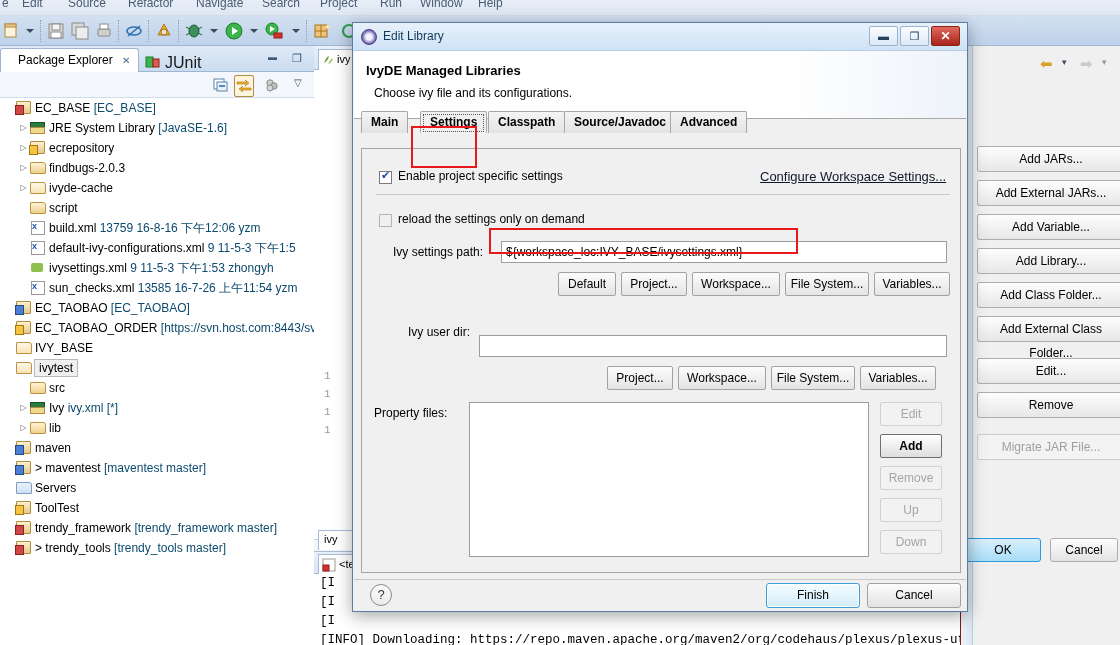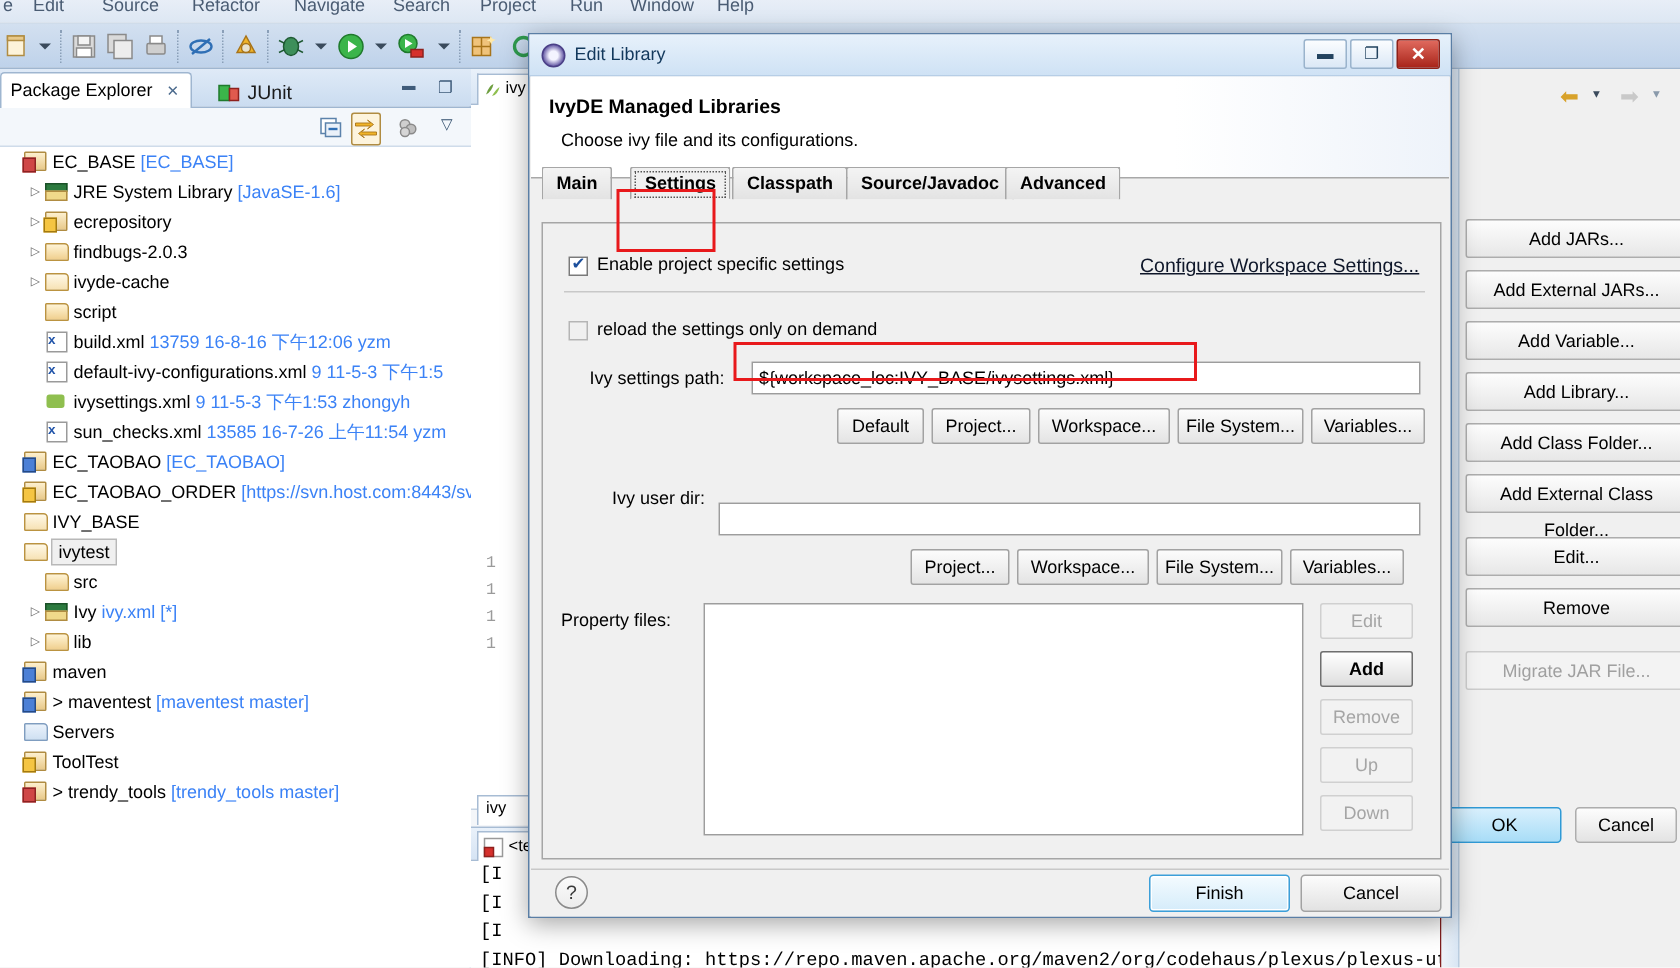--- a/index.html
+++ b/index.html
@@ -38,46 +38,46 @@
   #pe{
     position:absolute; left:0; top:46px; width:314px; height:599px;
     background:#fff; border-right:1px solid #a7bcd4;
   }
   #pe-tabs{
     position:absolute; left:0; top:0; width:314px; height:26px;
     background:linear-gradient(#dfeaf7,#cadcf0);
     border-bottom:1px solid #9fb6d0;
   }
   #pe-tab-active{
-    position:absolute; left:0; top:2px; height:24px; padding:4px 8px 0 6px;
+    position:absolute; left:0; top:2px; height:24px; padding:4px 8px 0 17px;
     background:#fff; border:1px solid #9fb6d0; border-bottom:none;
     border-top-left-radius:3px;border-top-right-radius:3px; font-size:12px;
   }
   #pe-tab-junit{
     position:absolute; left:143px; top:4px; height:22px; padding:4px 8px 0 22px;
-    font-size:13px; color:#1a1a1a;
+    font-size:16px; color:#1a1a1a;
   }
   .vwctl{ position:absolute; top:6px; }
   #pe-toolbar{
     position:absolute; left:0; top:26px; width:314px; height:26px;
     background:#f3f7fb; border-bottom:1px solid #cfdcea;
   }
   #tree{
     position:absolute; left:0; top:52px; width:314px; height:547px;
     overflow:hidden; background:#fff;
   }
   .row{ position:relative; height:20px; line-height:20px; white-space:nowrap;
         font-size:12px; padding-left:4px; }
   .row.sel .lbl1{ background:#f0f0f0; outline:1px solid #b8b8b8; padding:1px 4px; }
   .arrow{ display:inline-block; width:11px; color:#6b6b6b; font-size:8px;
           text-align:center; vertical-align:2px; }
   .ico{ display:inline-block; width:17px; height:16px; vertical-align:-3px;
         position:relative; margin-right:3px; }
   .lbl1{ color:#000; }
-  .lbl2{ color:#3b82f6; }
+  .lbl2{ color:#0c4a6e; }
 
   
   .ic-prj:before{content:"";position:absolute;left:1px;top:2px;width:13px;height:11px;
      background:linear-gradient(#fdf0cf,#e8c98a);border:1px solid #b08c42;border-radius:1px;}
   .ic-prj:after{content:"";position:absolute;left:0px;top:6px;width:7px;height:8px;
      background:#cf4646;border:1px solid #8e2222;}
   .ic-prj.blue:after{ background:#4b7fd6;border-color:#254a86; }
   .ic-prj.warn:after{ background:#f5c542;border-color:#a37a10; }
   .ic-fold:before{content:"";position:absolute;left:1px;top:3px;width:14px;height:10px;
      background:linear-gradient(#fff4d6,#f0cf8e);border:1px solid #bb9340;border-radius:1px 3px 1px 1px;}
@@ -428,20 +428,21 @@
       <div class="row"><span style="display: inline-block; width: 0px;"></span><span class="arrow"></span><span class="ico ic-prj warn"></span><span class="lbl1">EC_TAOBAO_ORDER</span><span class="lbl2"> [https://svn.host.com:8443/sv</span></div>
       <div class="row"><span style="display: inline-block; width: 0px;"></span><span class="arrow"></span><span class="ico ic-fold open"></span><span class="lbl1">IVY_BASE</span></div>
       <div class="row sel"><span style="display: inline-block; width: 0px;"></span><span class="arrow"></span><span class="ico ic-fold open"></span><span class="lbl1">ivytest</span></div>
       <div class="row"><span style="display: inline-block; width: 14px;"></span><span class="arrow"></span><span class="ico ic-fold"></span><span class="lbl1">src</span></div>
       <div class="row"><span style="display: inline-block; width: 14px;"></span><span class="arrow">▷</span><span class="ico ic-jre"></span><span class="lbl1">Ivy</span><span class="lbl2"> ivy.xml [*]</span></div>
       <div class="row"><span style="display: inline-block; width: 14px;"></span><span class="arrow">▷</span><span class="ico ic-fold"></span><span class="lbl1">lib</span></div>
       <div class="row"><span style="display: inline-block; width: 0px;"></span><span class="arrow"></span><span class="ico ic-prj blue"></span><span class="lbl1">maven</span></div>
       <div class="row"><span style="display: inline-block; width: 0px;"></span><span class="arrow"></span><span class="ico ic-prj blue"></span><span class="lbl1">&gt; maventest</span><span class="lbl2"> [maventest master]</span></div>
       <div class="row"><span style="display: inline-block; width: 0px;"></span><span class="arrow"></span><span class="ico ic-srv"></span><span class="lbl1">Servers</span></div>
       <div class="row"><span style="display: inline-block; width: 0px;"></span><span class="arrow"></span><span class="ico ic-prj warn"></span><span class="lbl1">ToolTest</span></div>
+      <div class="row"><span style="display: inline-block; width: 0px;"></span><span class="arrow"></span><span class="ico ic-prj"></span><span class="lbl1">trendy_framework</span><span class="lbl2"> [trendy_framework master]</span></div>
       <div class="row"><span style="display: inline-block; width: 0px;"></span><span class="arrow"></span><span class="ico ic-prj"></span><span class="lbl1">&gt; trendy_tools</span><span class="lbl2"> [trendy_tools master]</span></div>
     </div>
 </div>
 
 <div id="editor">
   <div id="ed-tabline">
     <div id="ed-tab">
       <span style="position:absolute;left:3px;top:4px">
         <svg width="13" height="13" viewBox="0 0 13 13">
             <path d="M2 9 q2-6 5-7 q-1 5 -5 7z" fill="#6d9e3f"></path>

